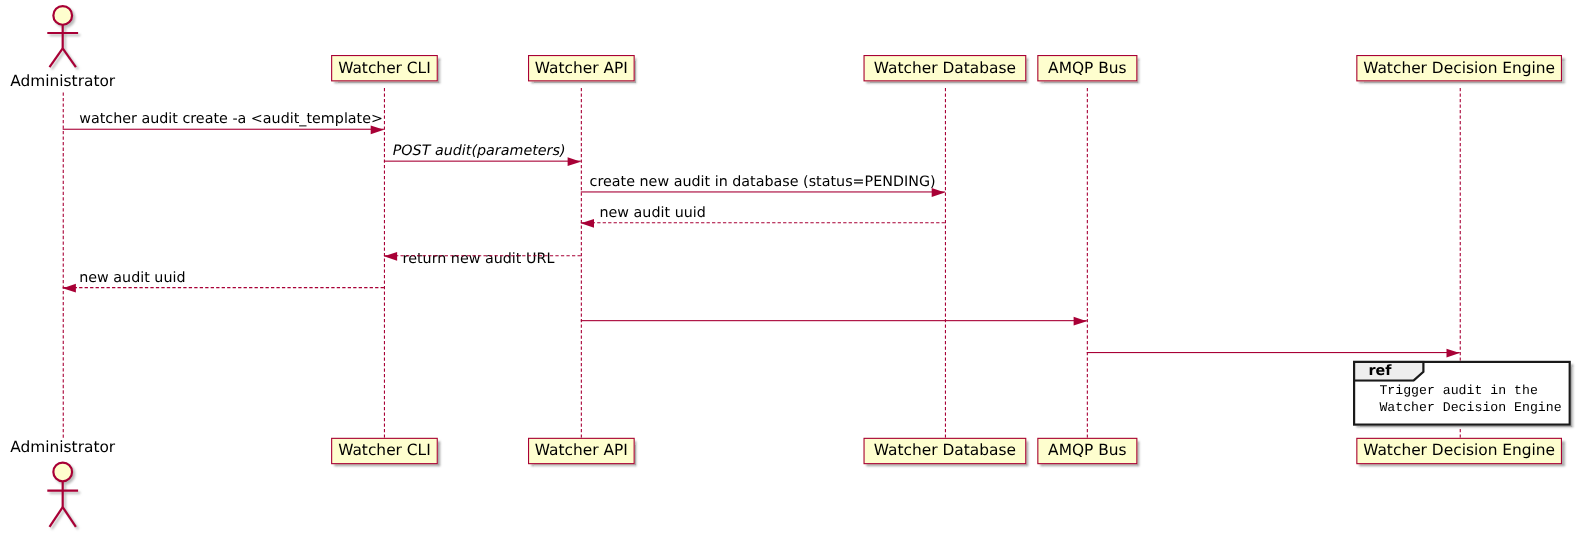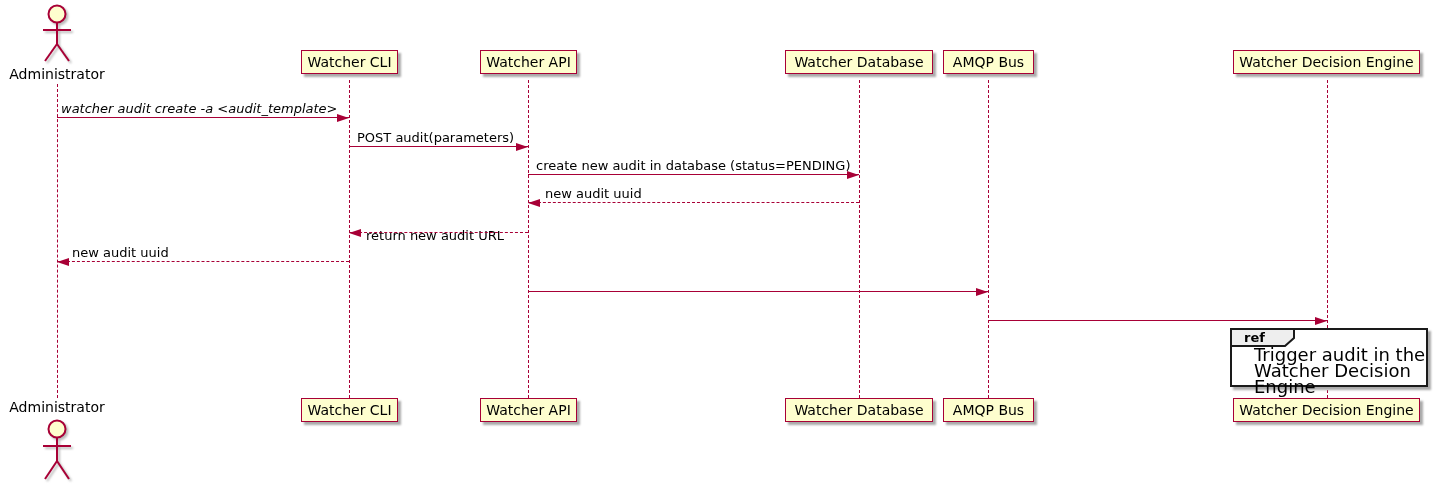--- a/index.html
+++ b/index.html
@@ -26,21 +26,21 @@
   .arrow{position:absolute;width:0;height:0;z-index:3;}
   .arrow.right{border-top:4.5px solid transparent;border-bottom:4.5px solid transparent;border-left:12px solid #A80036;}
   .arrow.left{border-top:4.5px solid transparent;border-bottom:4.5px solid transparent;border-right:12px solid #A80036;}
   
   .ref-box{
     position:absolute;left:1230px;top:328px;width:198px;height:59px;background:#ffffff;
     border:2px solid #1a1a1a;box-sizing:border-box;z-index:4;box-shadow:2.5px 2.5px 2px #aaaaaa;
   }
   .ref-head{position:absolute;left:-2px;top:-2px;z-index:5;}
   .ref-keyword{position:absolute;left:12px;top:0px;font-size:13px;font-weight:bold;z-index:6;}
-  .ref-content{position:absolute;left:22px;top:17px;font-size:18px;line-height:16px;z-index:5;}
+  .ref-content{position:absolute;left:22px;top:17px;font-size:12px;line-height:16px;z-index:5;font-family:Liberation Mono, monospace;}
 </style>
 </head>
 <body>
 
 <div class="canvas">
 
   <div class="lifeline" style="left:57px;top:84px;height:314px;"></div>
   <div class="lifeline" style="left:349px;top:80px;height:318px;"></div>
   <div class="lifeline" style="left:528px;top:80px;height:318px;"></div>
   <div class="lifeline" style="left:859px;top:80px;height:318px;"></div>
@@ -55,25 +55,25 @@
     <line x1="27" y1="41" x2="39" y2="58" stroke="#A80036" stroke-width="2"></line>
   </svg>
   <div class="actor-label" style="left:0px;top:66px;">Administrator</div>
 
   <div class="pbox" style="left:301px;top:50px;width:97px;">Watcher CLI</div>
   <div class="pbox" style="left:480px;top:50px;width:97px;">Watcher API</div>
   <div class="pbox" style="left:785px;top:50px;width:148px;">Watcher Database</div>
   <div class="pbox" style="left:943px;top:50px;width:91px;">AMQP Bus</div>
   <div class="pbox" style="left:1233px;top:50px;width:187px;">Watcher Decision Engine</div>
 
-  <div class="msg-label" style="left:61px;top:101px;font-style:italic;">watcher audit create -a &lt;audit_template&gt;</div>
+  <div class="msg-label" style="left:72px;top:101px;">watcher audit create -a &lt;audit_template&gt;</div>
   <div class="msg-line solid" style="left:57px;top:117px;width:292px;"></div>
   <div class="arrow right" style="left:337px;top:113.5px;"></div>
 
-  <div class="msg-label" style="left:357px;top:130px;">POST audit(parameters)</div>
+  <div class="msg-label" style="left:357px;top:130px;font-style:italic;">POST audit(parameters)</div>
   <div class="msg-line solid" style="left:349px;top:146px;width:179px;"></div>
   <div class="arrow right" style="left:516px;top:142.5px;"></div>
 
   <div class="msg-label" style="left:536px;top:158px;">create new audit in database (status=PENDING)</div>
   <div class="msg-line solid" style="left:528px;top:174px;width:331px;"></div>
   <div class="arrow right" style="left:847px;top:170.5px;"></div>
 
   <div class="msg-label" style="left:545px;top:186px;">new audit uuid</div>
   <div class="msg-line dashed" style="left:528px;top:202px;width:331px;"></div>
   <div class="arrow left" style="left:528px;top:198.5px;"></div>

